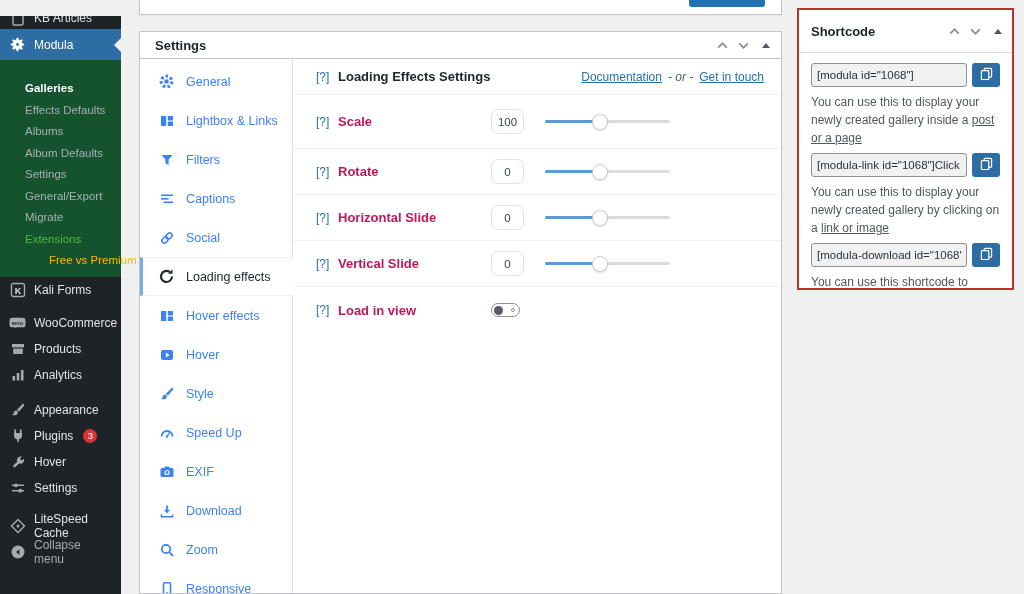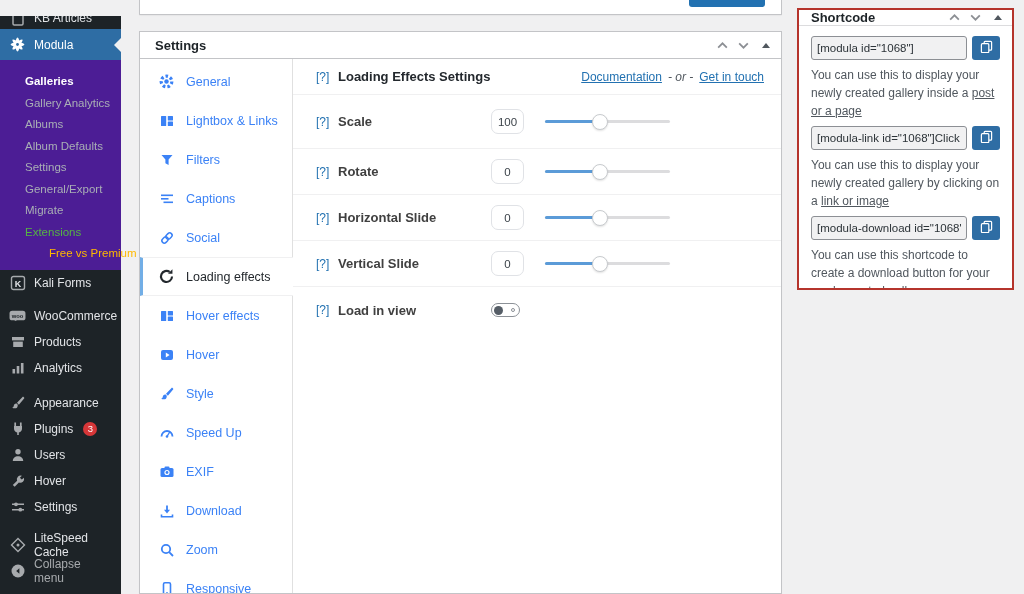--- a/index.html
+++ b/index.html
@@ -8,21 +8,21 @@
 
   
   .sidebar { position:absolute; left:0; top:16px; width:121px; height:594px; background:#1d2327; z-index:5; }
   .mi { height:26px; display:flex; align-items:center; gap:8px; padding:0 8px 0 9px; color:#e2e4e7; font-size:12px; cursor:pointer; position:relative; }
   .mi .ic { width:17px; height:17px; flex:0 0 17px; color:#a7aaad; display:flex; align-items:center; justify-content:center; }
   .mi-cut { height:13px; overflow:hidden; }
   .mi-cut .inner { display:flex; align-items:center; gap:8px; margin-top:-9px; }
   .mi.active { background:#2e6da4; height:31px; color:#fff; }
   .mi.active .ic { color:#fff; }
   .notch { position:absolute; right:0; top:50%; margin-top:-7px; width:0; height:0; border-top:7px solid transparent; border-bottom:7px solid transparent; border-right:7px solid #f0f0f1; }
-  .submenu { list-style:none; background:#4c1d95; padding:11px 0 5px 0; }
+  .submenu { list-style:none; background:#14532d; padding:18px 0 5px 0; }
   .submenu li { height:21.5px; line-height:21.5px; padding-left:25px; font-size:11.5px; color:#a9afb5; cursor:pointer; white-space:nowrap; }
   .submenu li.current { color:#fff; font-weight:bold; }
   .submenu li.green { color:#56b443; }
   .submenu li.yellow { color:#ffb900;margin-left:24px; }
   .spacer7 { height:7px; } .spacer9 { height:9px; } .spacer12 { height:12px; }
   .badge { background:#d63638; color:#fff; border-radius:50%; width:14px; height:14px; font-size:9.5px; display:inline-flex; align-items:center; justify-content:center; margin-left:2px; }
   .mi.dim { color:#a7aaad; }
 
   
   .content { position:absolute; left:121px; top:0; right:0; bottom:0; }
@@ -45,33 +45,33 @@
   .panel { flex:1; }
   .panel-head { height:36px; display:flex; align-items:center; border-bottom:1px solid #f0f0f1; padding:0 17px 0 23px; }
   .help { color:#2271b1; font-size:12px; cursor:pointer; flex:0 0 22px; }
   .panel-title { font-weight:bold; font-size:13px; color:#23282d; }
   .head-links { margin-left:auto; font-size:12px; display:flex; align-items:center; gap:6px; white-space:nowrap; }
   .blue-link { color:#2271b1; text-decoration:underline; cursor:pointer; }
   .or-txt { color:#50575e; font-style:italic; }
 
   .row { height:46px; display:flex; align-items:center; border-bottom:1px solid #f0f0f1; padding-left:23px; }
   .row.first { height:54px; }
-  .row .lbl { width:153px; font-weight:bold; font-size:13px; color:#404040; }
+  .row .lbl { width:153px; font-weight:bold; font-size:13px; color:#be185d; }
   .valuebox { width:33px; height:25px; border:1px solid #e0e2e6; border-radius:7px; background:#fff; display:flex; align-items:center; justify-content:center; font-size:11.5px; color:#3c434a; cursor:text; }
   .slider { position:relative; width:125px; height:17px; margin-left:21px; cursor:pointer; }
   .slider .track { position:absolute; left:0; right:0; top:7px; height:3px; border-radius:2px; background:#dcdcde; }
   .slider .fill { position:absolute; left:0; top:7px; height:3px; border-radius:2px; background:#5b9bd8; }
   .slider .handle { position:absolute; top:50%; width:16px; height:16px; border-radius:50%; background:#fff; border:1px solid #c8cbce; box-shadow:0 1px 2px rgba(0,0,0,.12); transform:translate(-50%,-50%); }
   .toggle { width:29px; height:14px; border:1px solid #8c9197; border-radius:8px; position:relative; background:#fff; cursor:pointer; }
   .toggle .knob { position:absolute; left:2px; top:1.5px; width:9px; height:9px; border-radius:50%; background:#555d66; }
   .toggle .ring { position:absolute; right:4px; top:4px; width:4px; height:4px; border-radius:50%; border:1px solid #8c9197; }
 
   
   .shortcode-box { position:absolute; left:676px; top:8px; width:217px; height:282px; background:#fff; border:2px solid #b5342c; overflow:hidden; }
-  .sc-head { height:16px; border-bottom:1px solid #dcdcde; display:flex; align-items:center; padding:0 10px 0 12px; }
+  .sc-head { height:43px; border-bottom:1px solid #dcdcde; display:flex; align-items:center; padding:0 10px 0 12px; }
   .sc-body { padding:8px 12px 0 12px; }
   .sc-row { display:flex; gap:5px; margin-top:6px; }
   .sc-row:first-child { margin-top:2px; }
   .sc-input { flex:1; height:24px; border:1px solid #8c8f94; border-radius:3px; background:#f1f1f2; font-family:"Liberation Sans","DejaVu Sans",sans-serif; font-size:11.5px; color:#2c3338; padding:0 5px; min-width:0; }
   .copy-btn { width:28px; height:24px; background:#2e6da4; border:none; border-radius:3px; cursor:pointer; display:flex; align-items:center; justify-content:center; flex:0 0 28px; }
   .sc-p { font-size:12px; color:#50575e; line-height:18px; margin-top:6px; }
   .sc-link { text-decoration:underline; cursor:pointer; }
 </style>
 </head>
 <body>
@@ -100,21 +100,21 @@
           </g>
           <circle cx="8" cy="8" r="1.3" fill="#2e6da4"></circle>
         </svg>
     </span>
     <span>Modula</span>
     <span class="notch"></span>
   </div>
 
   <ul class="submenu">
     <li class="current">Galleries</li>
-    <li>Gallery Analytics</li>
+    <li>Effects Defaults</li>
     <li>Albums</li>
     <li>Album Defaults</li>
     <li>Settings</li>
     <li>General/Export</li>
     <li>Migrate</li>
     <li class="green">Extensions</li>
     <li class="yellow">Free vs Premium</li>
   </ul>
 
   <div class="mi">
@@ -171,29 +171,20 @@
   </div>
   <div class="mi">
     <span class="ic">
       <svg width="16" height="16" viewBox="0 0 16 16">
           <path d="M5.2 1.5v3.5M10.8 1.5v3.5" stroke="currentColor" stroke-width="1.7" fill="none"></path>
           <path d="M4 5h8v2.6a4 4 0 0 1-3.2 3.9V14H7.2v-2.5A4 4 0 0 1 4 7.6z" fill="currentColor"></path>
         </svg>
     </span>
     <span>Plugins</span>
     <span class="badge">3</span>
-  </div>
-  <div class="mi">
-    <span class="ic">
-      <svg width="16" height="16" viewBox="0 0 16 16">
-          <circle cx="8" cy="4.8" r="2.7" fill="currentColor"></circle>
-          <path d="M2.8 14c0-2.9 2.3-4.7 5.2-4.7s5.2 1.8 5.2 4.7z" fill="currentColor"></path>
-        </svg>
-    </span>
-    <span>Users</span>
   </div>
   <div class="mi">
     <span class="ic">
       <svg width="16" height="16" viewBox="0 0 16 16">
           <path d="M13.9 4.7a3.8 3.8 0 0 1-5 4.8l-4.2 4.3-1.9-1.9 4.3-4.2a3.8 3.8 0 0 1 4.8-5l-2 2 1.9 1.9z" fill="currentColor"></path>
         </svg>
     </span>
     <span>Hover</span>
   </div>
   <div class="mi">

